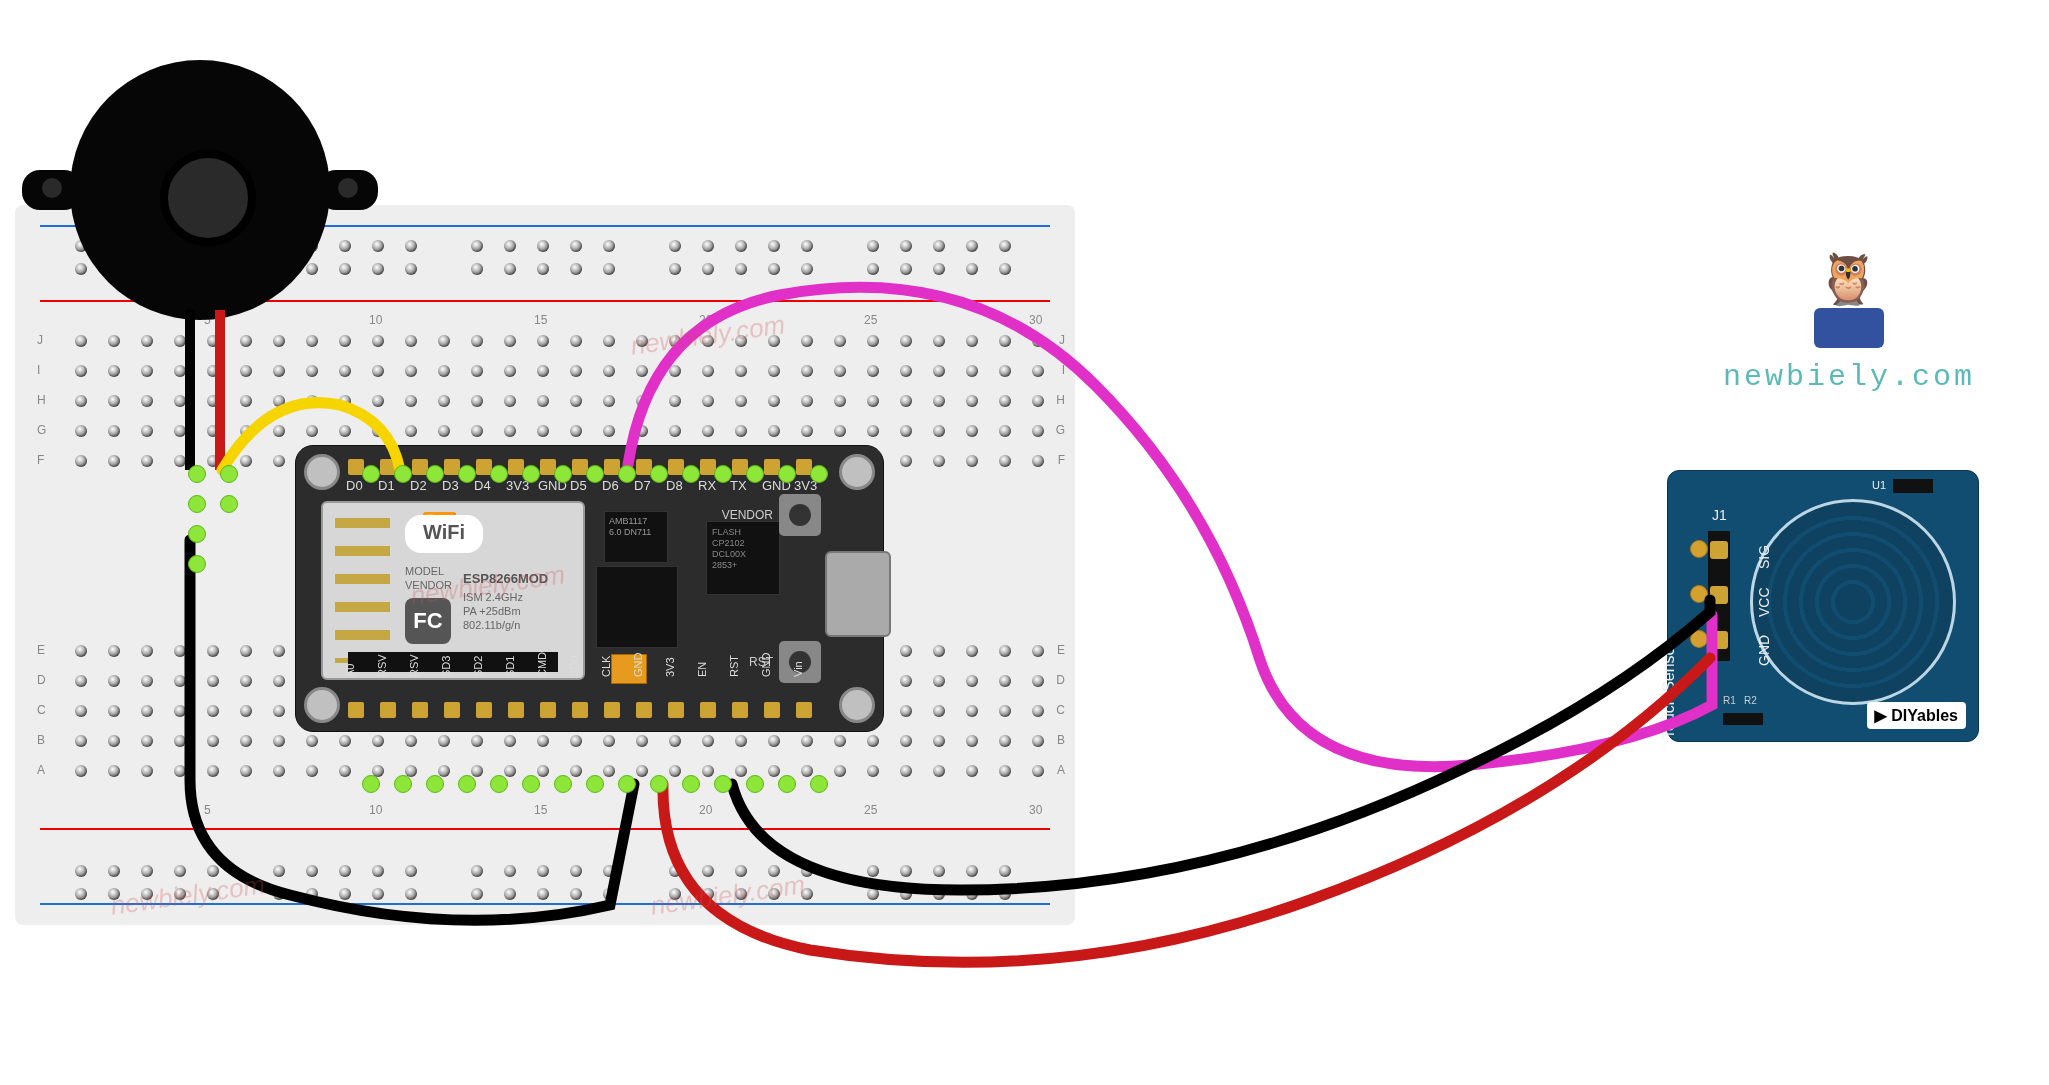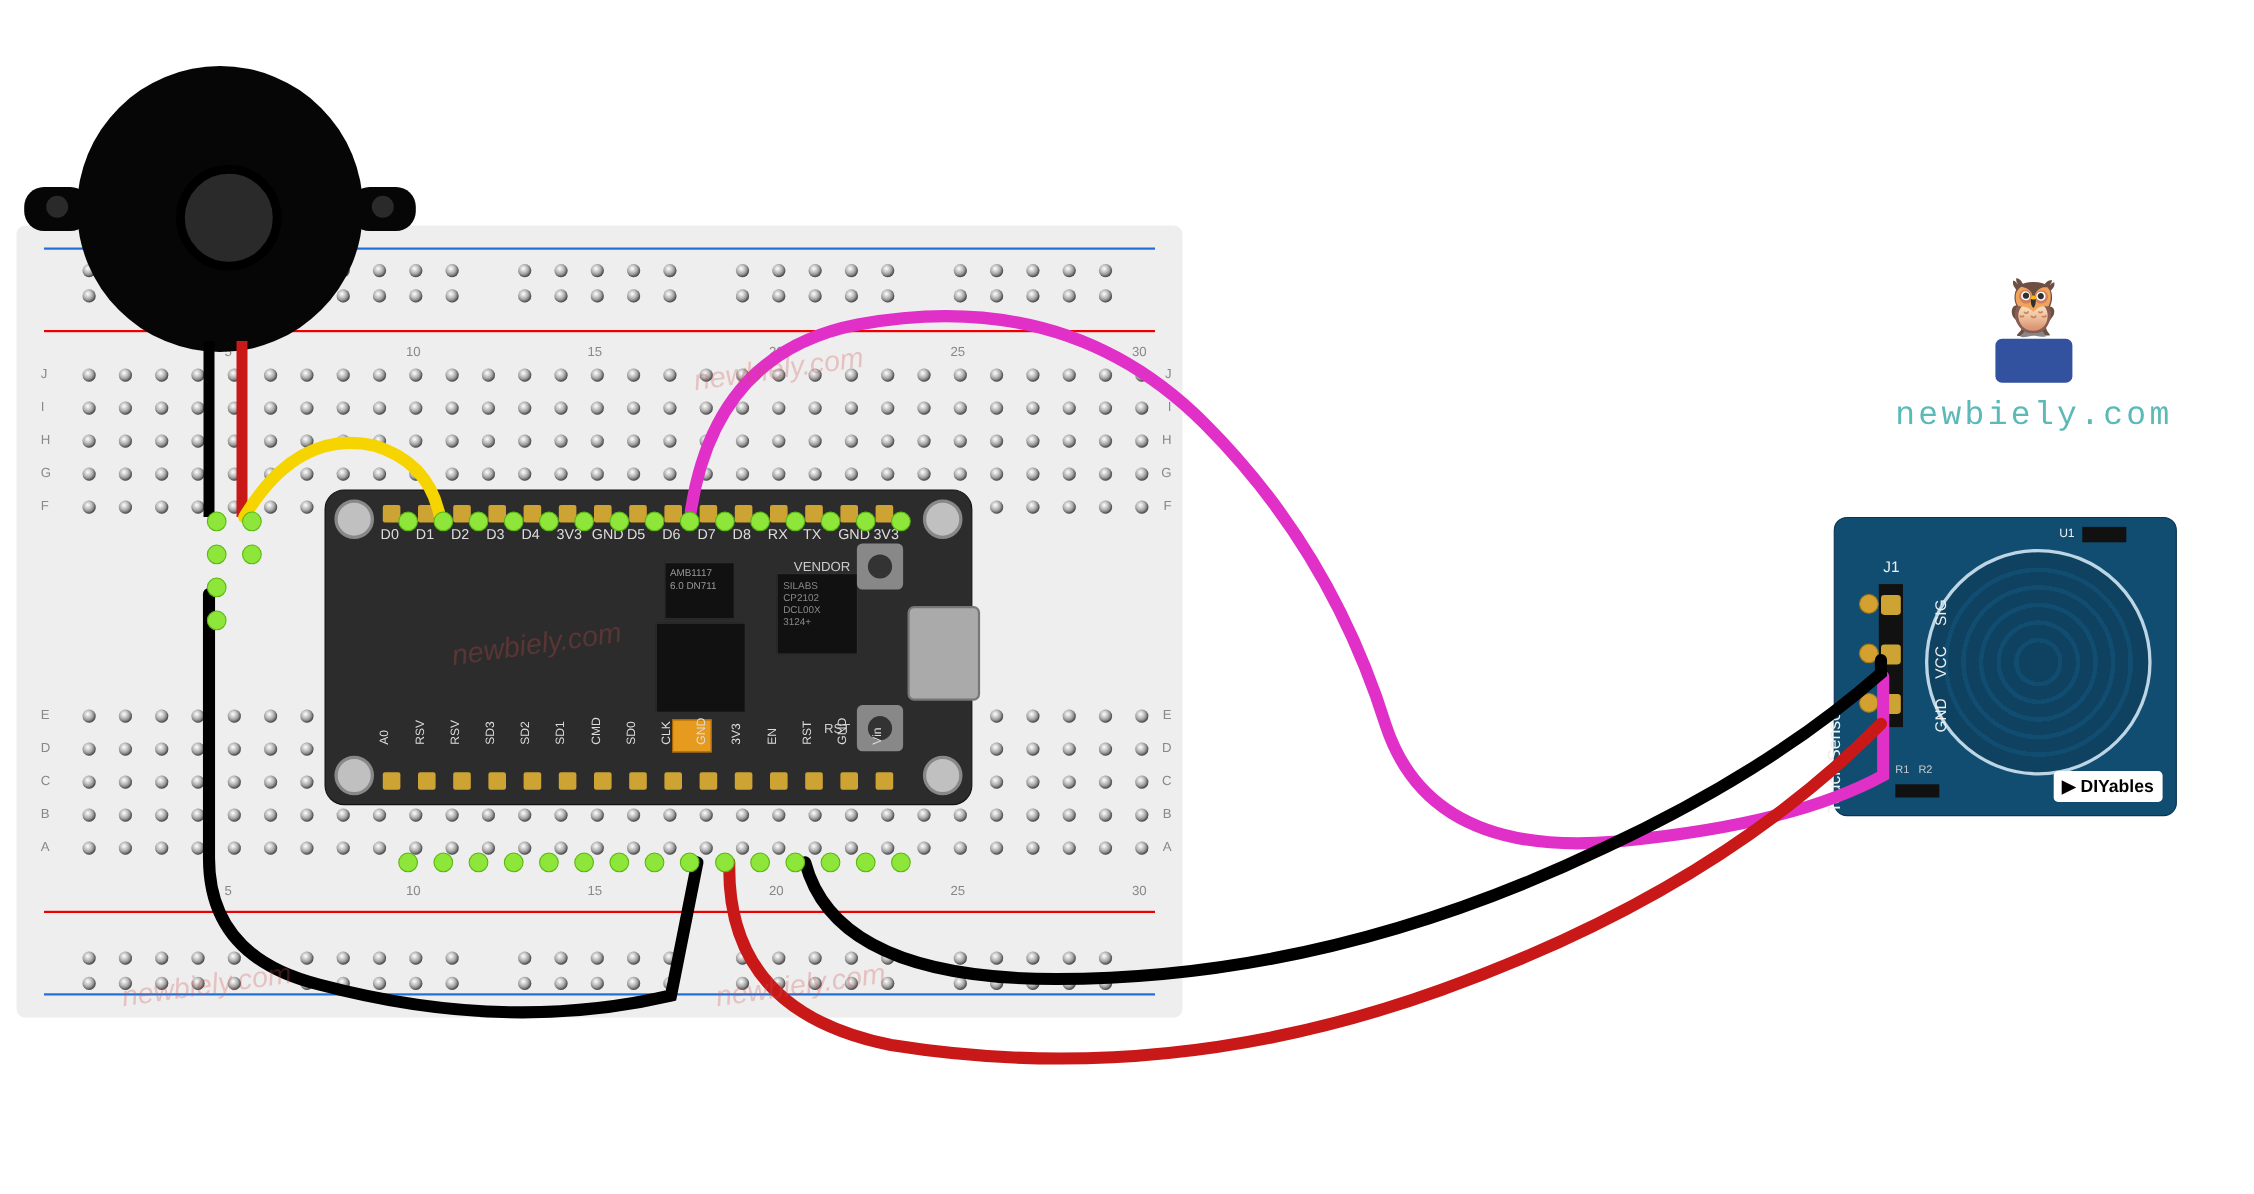--- a/index.html
+++ b/index.html
@@ -557,35 +557,49 @@
     <div class="buzzer-hole"></div>
   </div>
   <div class="lead" style="left:175px;top:300px;height:160px;background:#000"></div>
   <div class="lead" style="left:205px;top:300px;height:160px;background:#c81818"></div>
 
   <div class="esp">
     <div class="screw" style="top:8px;left:8px"></div>
     <div class="screw" style="top:8px;right:8px"></div>
     <div class="screw" style="bottom:8px;left:8px"></div>
     <div class="screw" style="bottom:8px;right:8px"></div>
+    <div class="shield">
+      <div class="antenna"></div>
+      <span class="wifi-logo">📶</span>
+      <div style="position:absolute;left:82px;top:12px;width:78px;height:38px;background:#fff;border-radius:16px;text-align:center;line-height:34px;font-weight:bold;color:#555;font-size:20px">WiFi</div>
+      <div style="position:absolute;left:82px;top:62px;color:#666;font-size:11px">MODEL</div>
+      <div style="position:absolute;left:82px;top:76px;color:#666;font-size:11px">VENDOR</div>
+      <div style="position:absolute;left:140px;top:68px;color:#555;font-size:13px;font-weight:bold">ESP8266MOD</div>
+      <div style="position:absolute;left:140px;top:88px;color:#666;font-size:11px">ISM 2.4GHz</div>
+      <div style="position:absolute;left:140px;top:102px;color:#666;font-size:11px">PA +25dBm</div>
+      <div style="position:absolute;left:140px;top:116px;color:#666;font-size:11px">802.11b/g/n</div>
+      <div style="position:absolute;left:82px;top:95px;width:46px;height:46px;background:#555;color:#fff;border-radius:8px;font-size:22px;text-align:center;line-height:46px;font-weight:bold">FC</div>
+
+      <div style="position:absolute;bottom:6px;left:25px;right:25px;height:20px;background:#111;"></div>
+    </div>
 
     <div class="chip" style="left:308px;top:65px;width:62px;height:50px">
       <div style="color:#999;font-size:9px;padding:4px;line-height:11px">
         <span>AMB1117</span><br>
         <span>6.0  DN711</span>
       </div>
     </div>
     <div class="chip" style="left:300px;top:120px;width:80px;height:80px"></div>
 
     <div class="chip" style="left:410px;top:75px;width:72px;height:72px">
       <div style="color:#888;font-size:9px;padding:5px;line-height:11px">
-        <span>SILABS</span><br>
+        <span>FLASH</span><br>
         <span>CP2102</span><br>
         <span>DCL00X</span><br>
-        <span>3124+</span>
+        <span>2853+</span>
       </div>
     </div>
 
     <div style="position:absolute;left:315px;top:208px;width:34px;height:28px;background:#e69a1e;border:1px solid #a66500"></div>
     <div class="usb"></div>
     <div class="button" style="right:62px;top:48px"></div>
     <div style="position:absolute;right:110px;top:62px;color:#ccc;font-size:12px">VENDOR</div>
     <div class="button" style="right:62px;bottom:48px"></div>
     <div style="position:absolute;right:110px;bottom:62px;color:#ccc;font-size:12px">RST</div>
 

